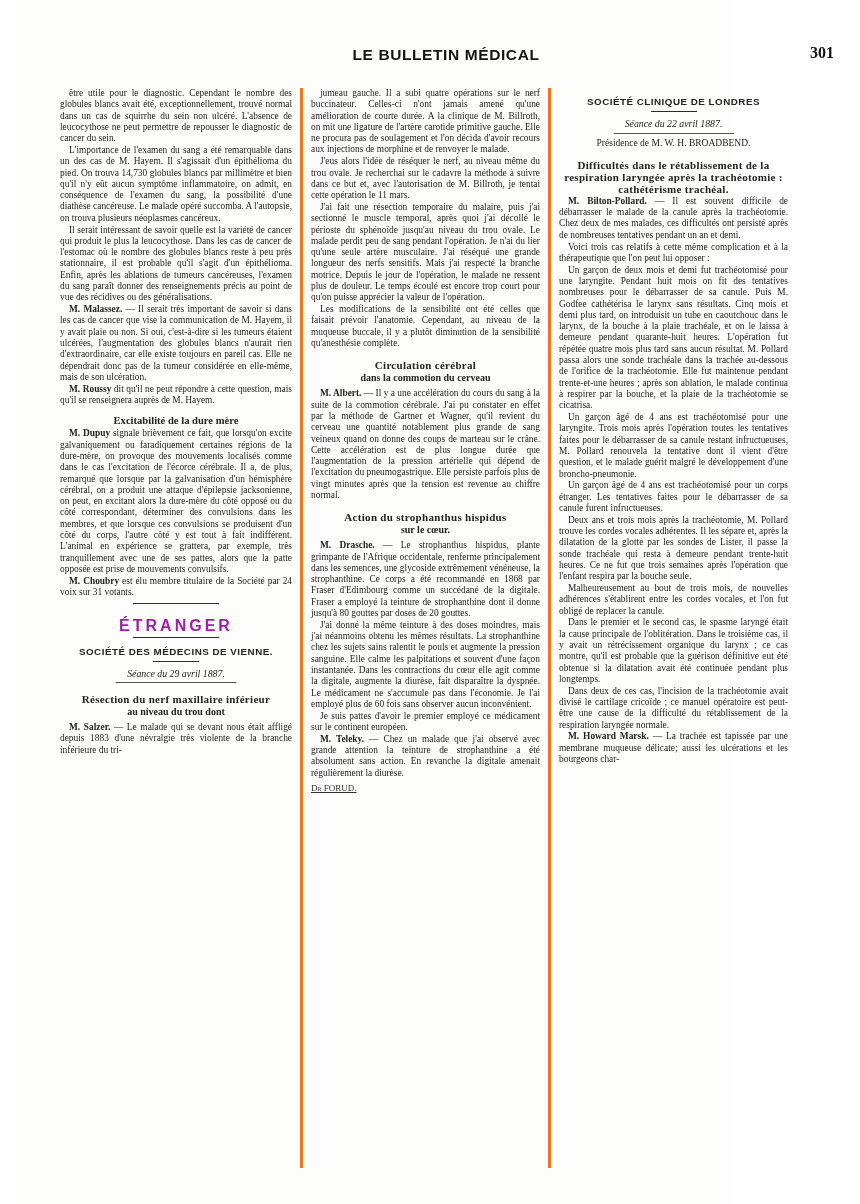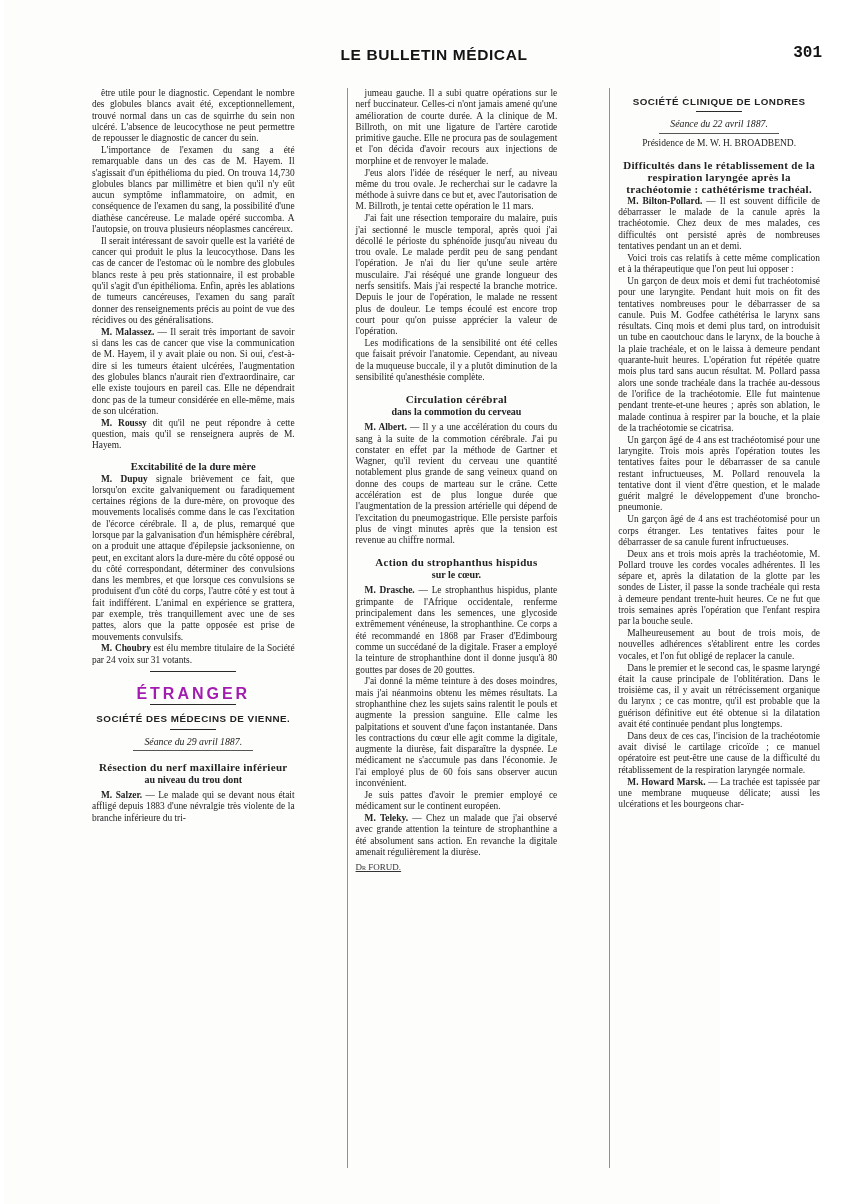--- a/index.html
+++ b/index.html
@@ -10,21 +10,21 @@
   body {
     width: 860px;
     height: 1204px;
     font-family: "Liberation Serif", serif;
     color: #1a1a1a;
     position: relative;
     overflow: hidden;
   }
   .page {
     position: absolute;
-    left: 4px; top: 0;
+    left: 16px; top: 0;
     width: 716px;
     height: 1204px;
     background: #fdfdfb;
   }
   
   .page::before {
     content: "";
     position: absolute;
     inset: 0;
     background: #ffffff;
@@ -51,43 +51,42 @@
     font-family: "Liberation Sans", sans-serif;
     font-weight: bold;
     font-size: 15.5px;
     letter-spacing: 0.6px;
     color: #141414;
   }
   .header-page {
     position: absolute;
     right: 6px;
     top: 8px;
-    font-family: Liberation Mono, monospace;
+    font-family: Liberation Serif, serif;
     font-size: 16px;
     font-weight: bold;
     color: #141414;
   }
   .columns {
     position: absolute;
     top: 52px;
     left: 0;
     width: 788px;
     height: 1080px;
     display: flex;
     gap: 0;
   }
   .col {
     width: 248px;
     padding: 0 8px;
     box-sizing: border-box;
     position: relative;
-    margin-left: 44px;
   }
   .col + .col {
-    border-left: 1px solid #f97316;
+    border-left: 3px solid #f97316;
   }
   .col-inner {
     font-size: 9.4px;
     line-height: 11.3px;
     text-align: justify;
     hyphens: auto;
     color: #232323;
   }
   p {
     margin: 0 0 0.5px 0;

